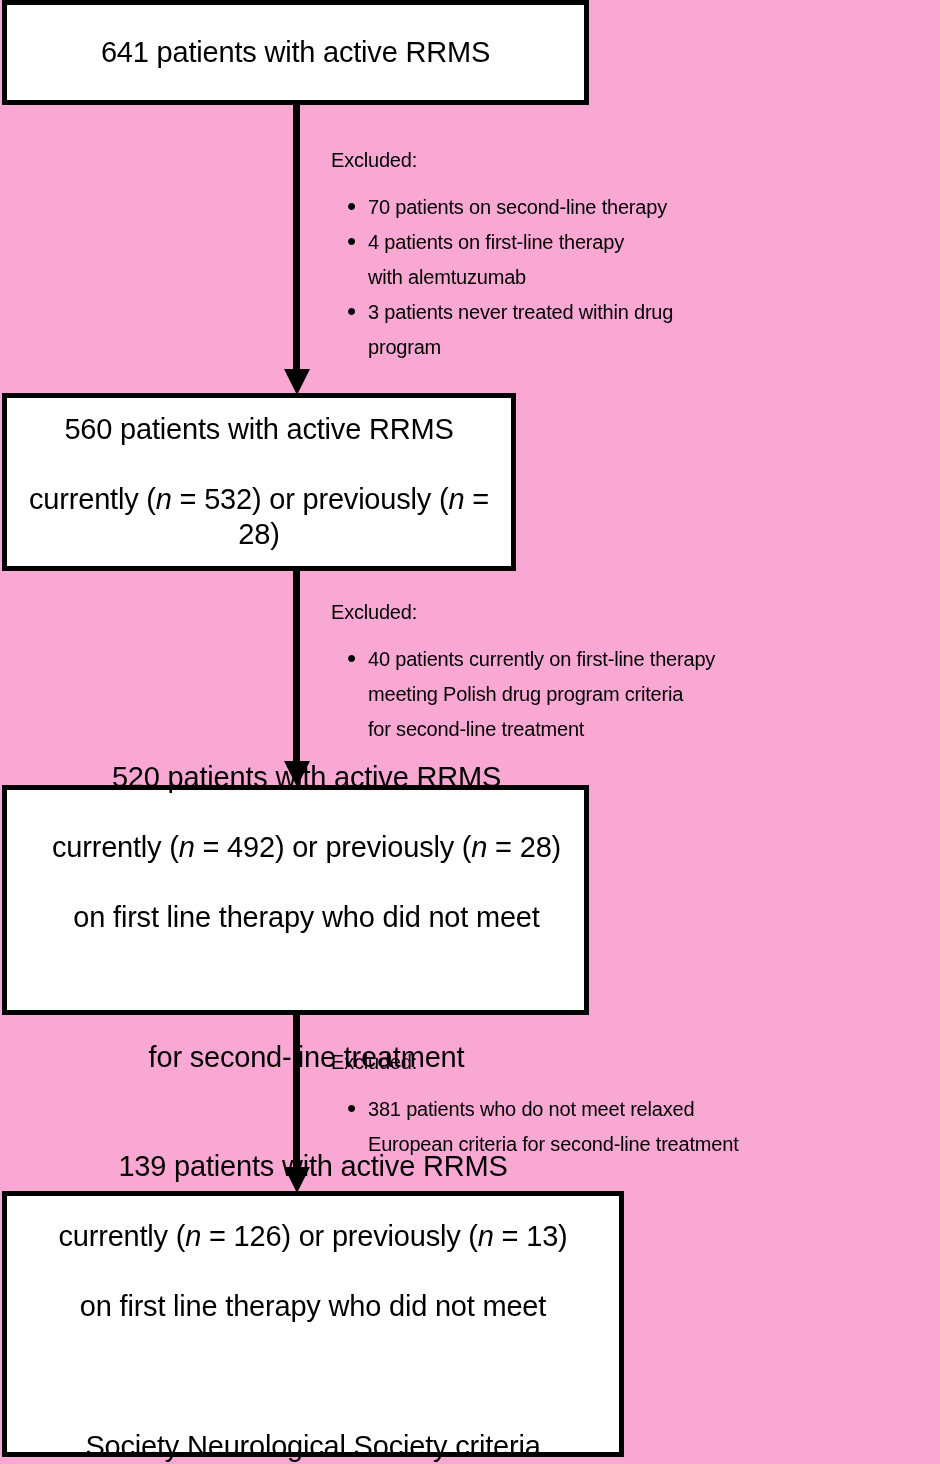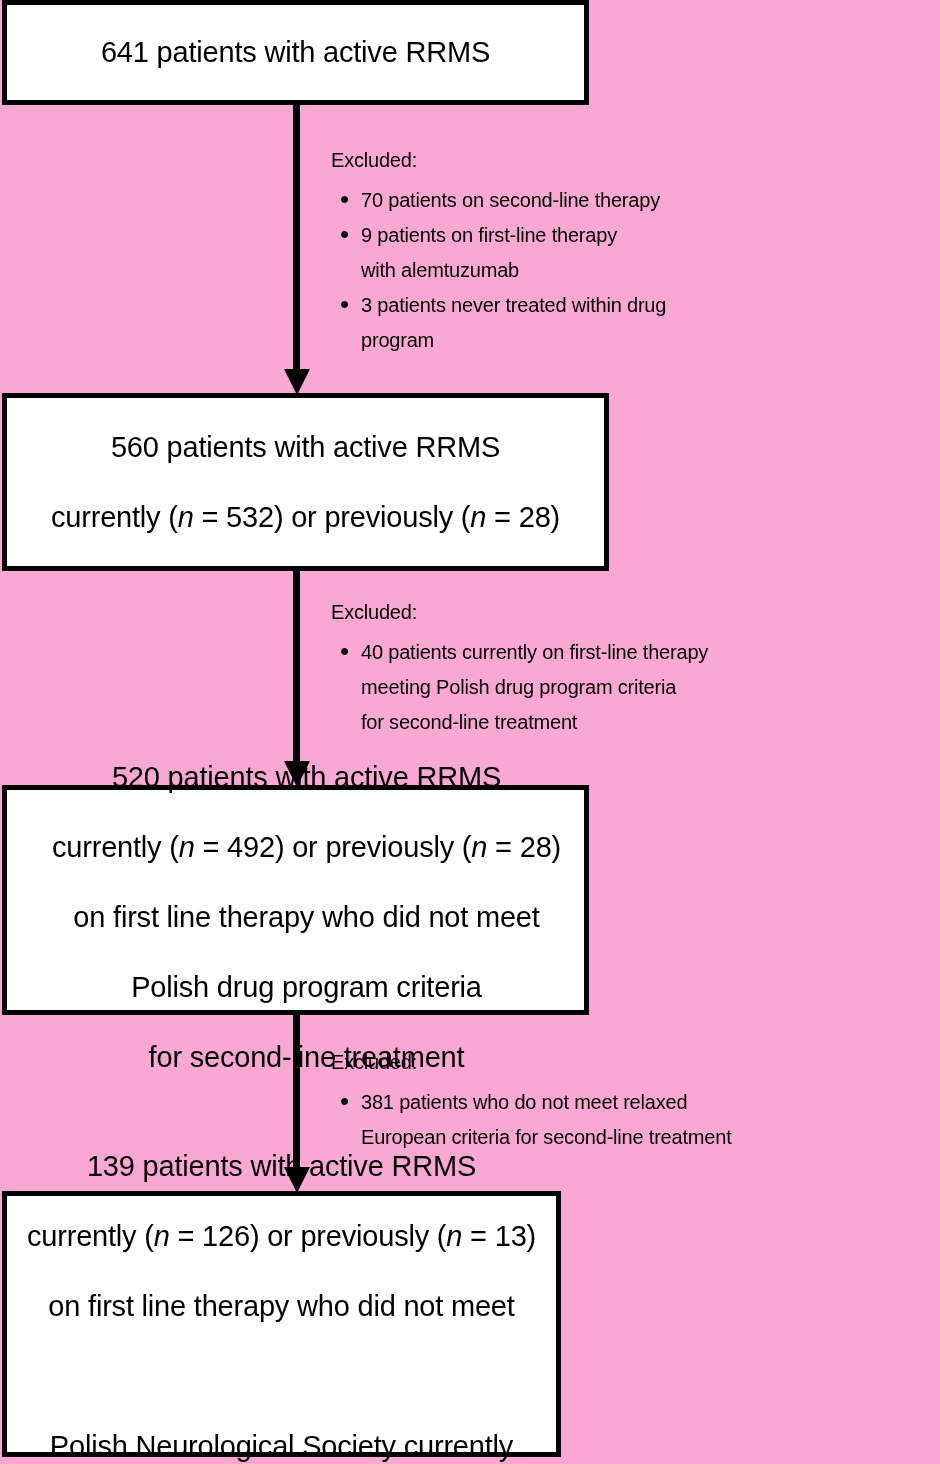--- a/index.html
+++ b/index.html
@@ -69,21 +69,21 @@
     font-size: 20px;
     line-height: 35px;
     letter-spacing: -0.2px;
   }
   .excl-title {
     margin: 0 0 0 0;
     white-space: nowrap;
   }
   .excl-list {
     list-style: none;
-    margin: 5px;
+    margin: 12px;
     padding: 0;
   }
   .excl-list li {
     position: relative;
     padding-left: 25px;
     white-space: pre-line;
   }
   .excl-list li::before {
     content: "\2022";
     position: absolute;
@@ -104,28 +104,28 @@
 
   <div class="arrow" style="left:284px; top:103px; height:292px;">
     <div class="stem" style="height:266px;"></div>
     <div class="head" style="top:266px;"></div>
   </div>
 
   <div class="excl" style="left:331px; top:143px; width:608px;">
     <div class="excl-title">Excluded:</div>
     <ul class="excl-list">
       <li>70 patients on second-line therapy</li>
-      <li>9 patients on first-line therapy
+      <li>4 patients on first-line therapy
 with alemtuzumab</li>
       <li>3 patients never treated within drug
 program</li>
     </ul>
   </div>
 
-  <div class="node-box" style="left:2px; top:393px; width:607px; height:178px;">
+  <div class="node-box" style="left:2px; top:393px; width:514px; height:178px;">
     <div class="node-text">
       <span>560 patients with active RRMS</span><br>
       currently (<span class="it">n</span> = 532) or previously (<span class="it">n</span> = 28)<br>
     </div>
   </div>
 
   <div class="arrow" style="left:284px; top:569px; height:218px;">
     <div class="stem" style="height:192px;"></div>
     <div class="head" style="top:192px;"></div>
   </div>
@@ -137,42 +137,42 @@
 meeting Polish drug program criteria
 for second-line treatment</li>
     </ul>
   </div>
 
   <div class="node-box" style="left:2px; top:785px; width:587px; height:230px;padding-left:22px;">
     <div class="node-text">
       <span>520 patients with active RRMS</span><br>
       currently (<span class="it">n</span> = 492) or previously (<span class="it">n</span> = 28)<br>
       <span>on first line therapy who did not meet</span><br>
-      <span>Polish drug program criteria</span><br>
+      <br>
       <span>for second-line treatment</span>
     </div>
   </div>
 
   <div class="arrow" style="left:284px; top:1013px; height:180px;">
     <div class="stem" style="height:154px;"></div>
     <div class="head" style="top:154px;"></div>
   </div>
 
   <div class="excl" style="left:331px; top:1045px; width:612px;">
     <div class="excl-title">Excluded:</div>
     <ul class="excl-list">
       <li>381 patients who do not meet relaxed
 European criteria for second-line treatment</li>
     </ul>
   </div>
 
-  <div class="node-box" style="left:2px; top:1191px; width:559px; height:266px;">
+  <div class="node-box" style="left:2px; top:1191px; width:622px; height:266px;">
     <div class="node-text">
       <span>139 patients with active RRMS</span><br>
       currently (<span class="it">n</span> = 126) or previously (<span class="it">n</span> = 13)<br>
       <span>on first line therapy who did not meet</span><br>
       <br>
-      <span>Polish Neurological Society currently</span><br>
+      <span>Society Neurological Society criteria</span><br>
       
     </div>
   </div>
 
 </div>
 
 </body></html>

